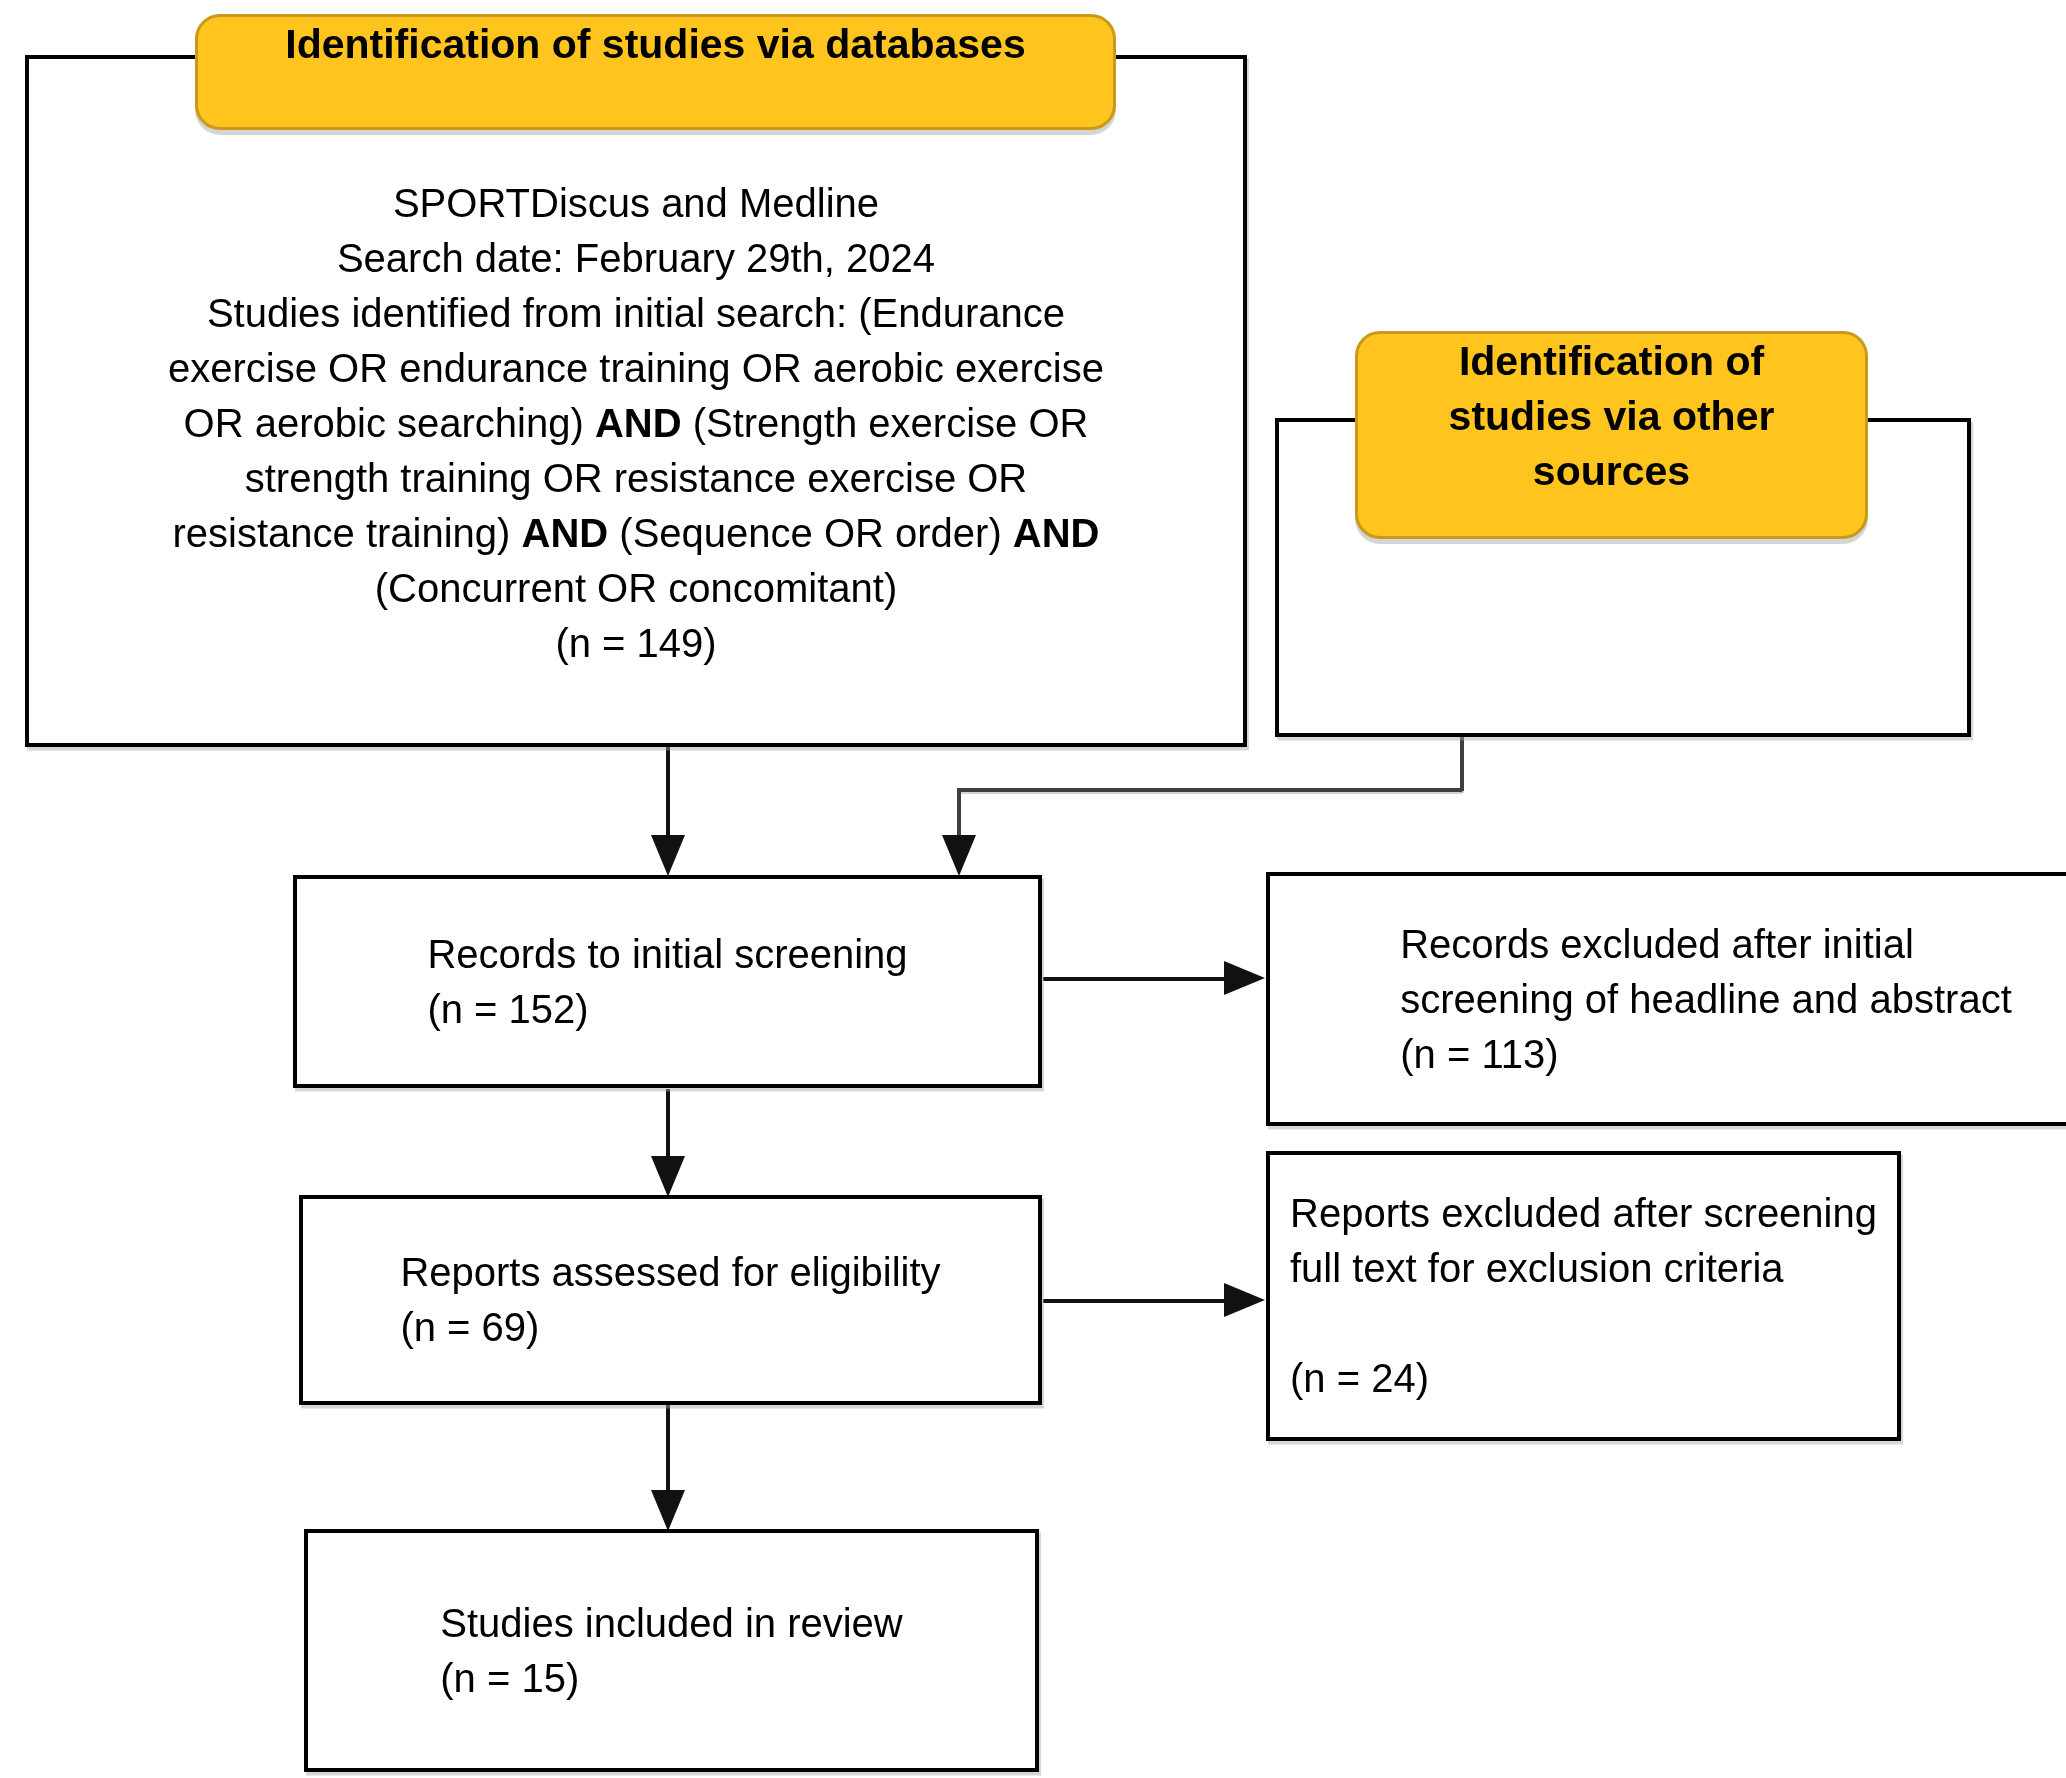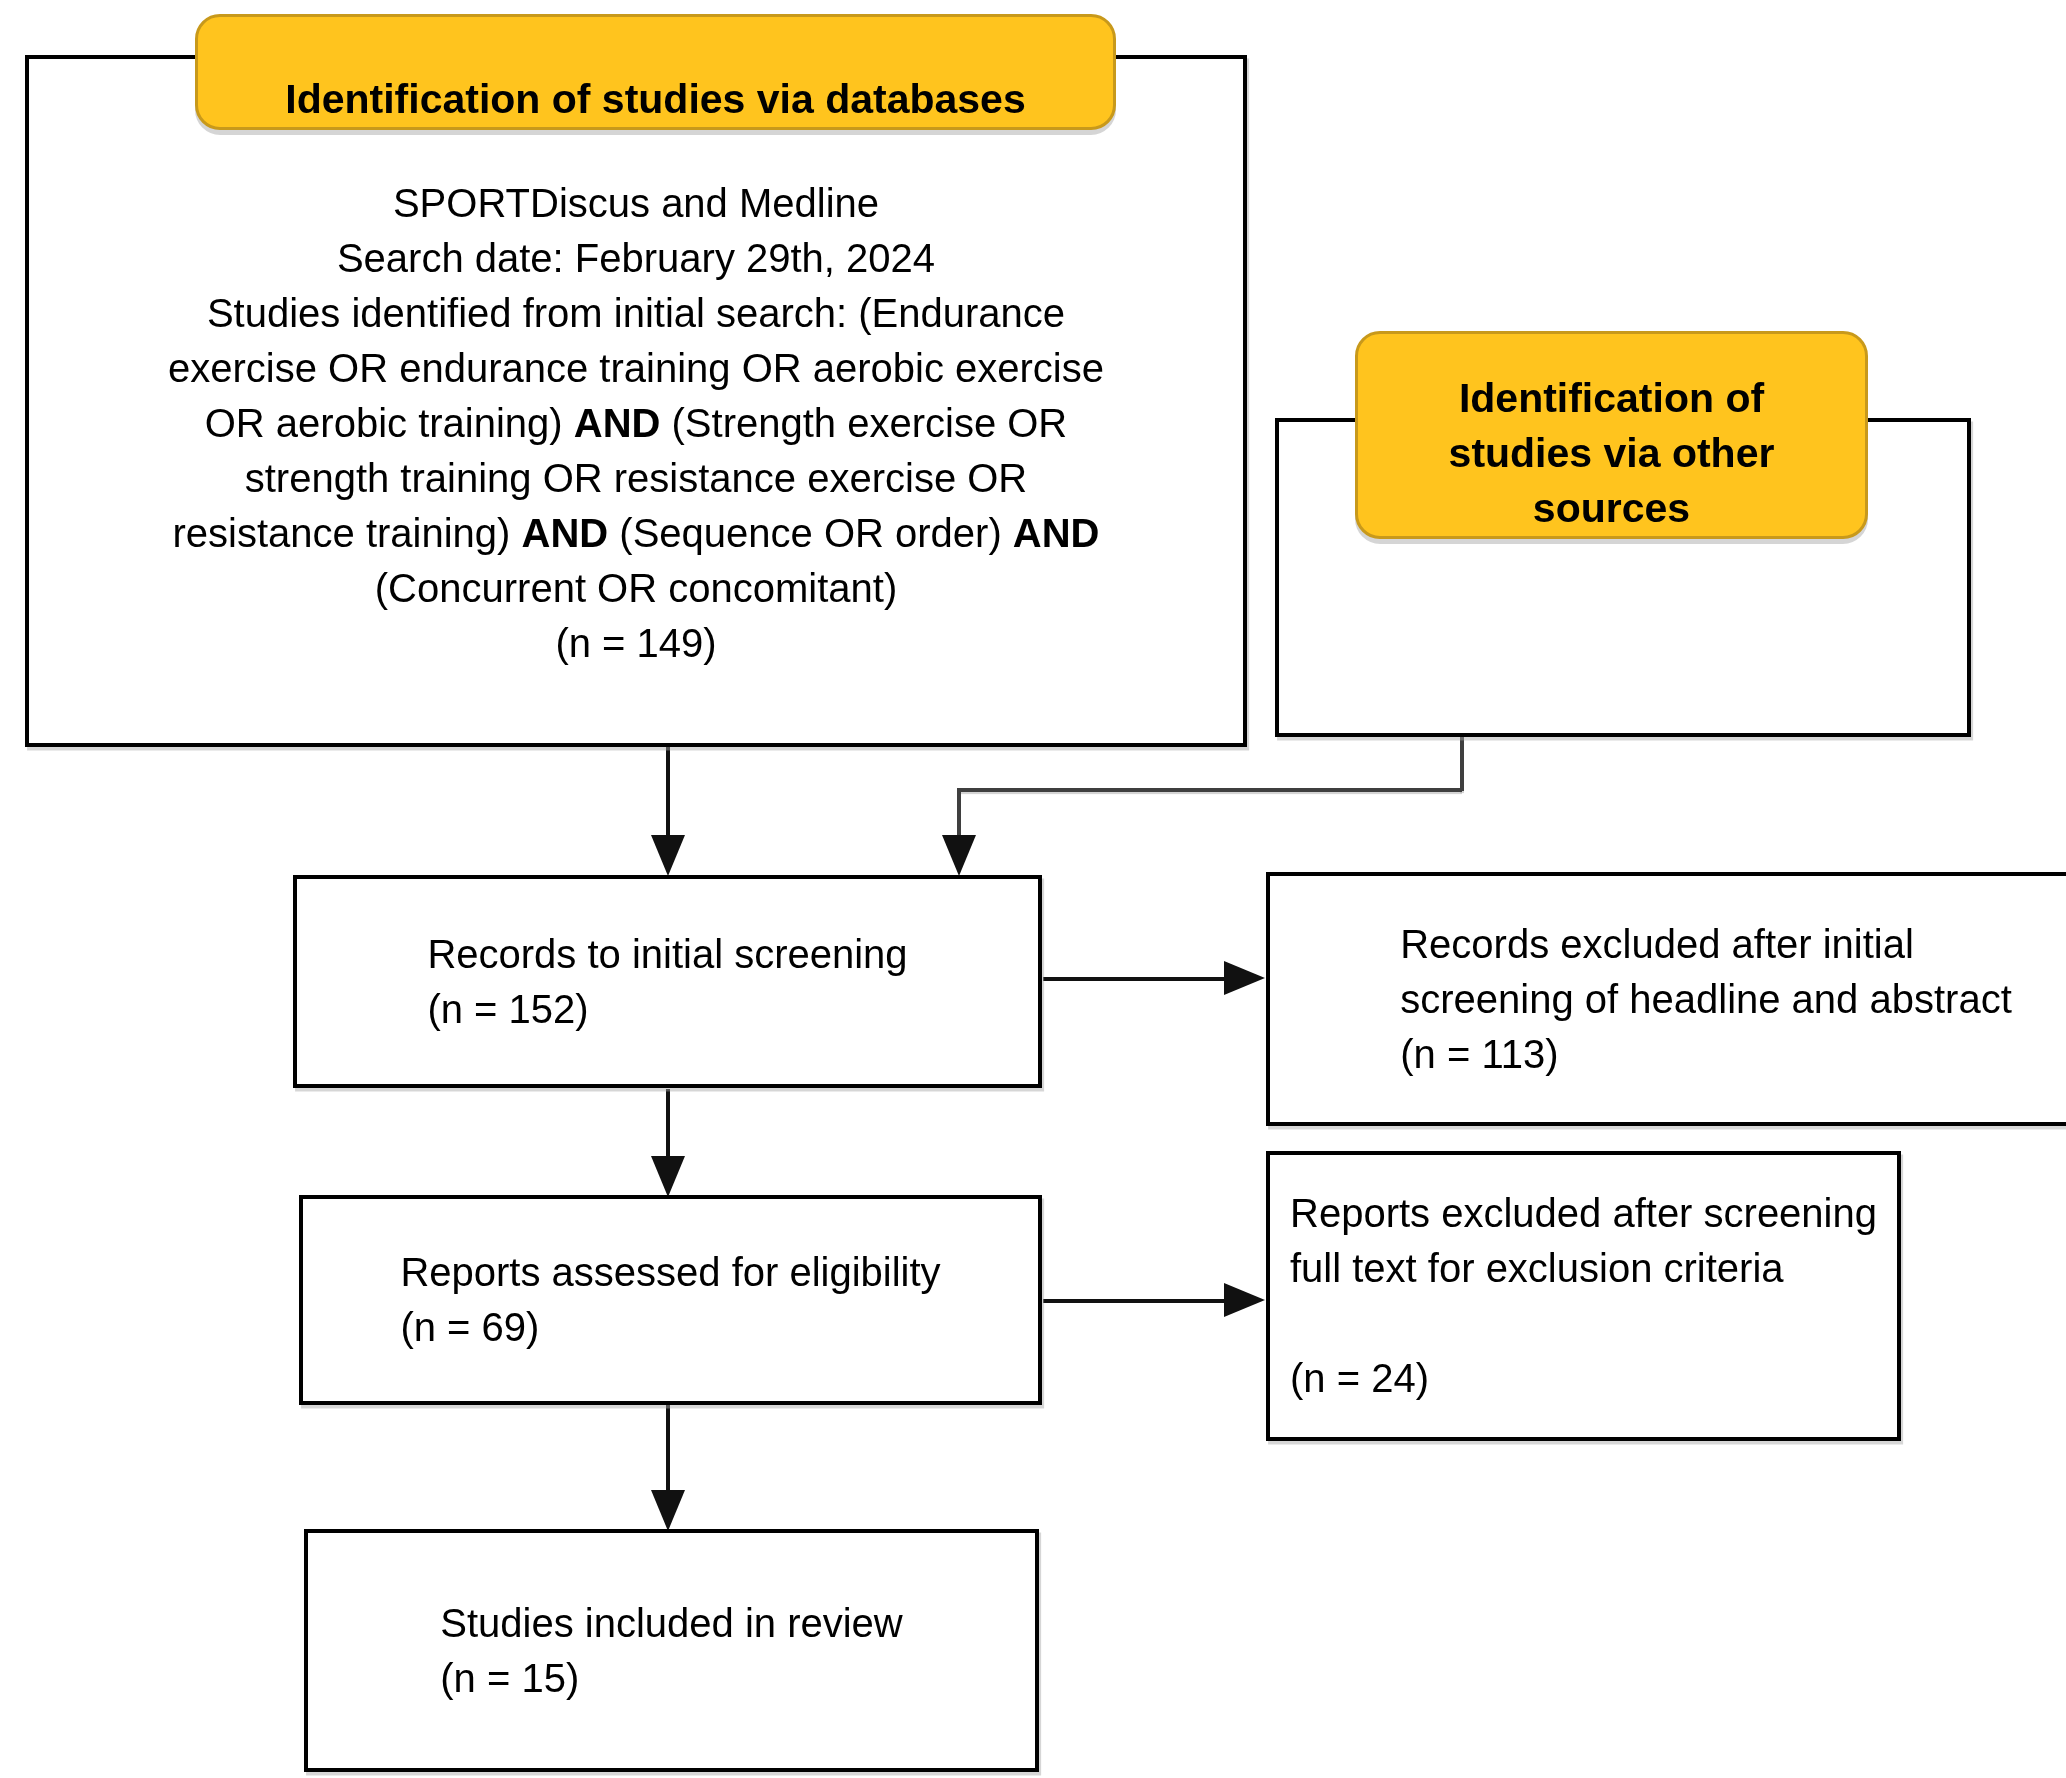--- a/index.html
+++ b/index.html
@@ -23,21 +23,21 @@
     font-size: 40px; line-height: 55px;
     z-index: 2;
   }
   .multiline { white-space: pre-line; }
   
   .yellow {
     position: absolute;
     background: var(--header_fill, #FFC41E);
     border: 3.5px solid var(--header_border, #C8991B);
     border-radius: 25px;
-    display: flex; align-items: flex-end; justify-content: center;
+    display: flex; align-items: flex-start; justify-content: center;
     text-align: center; font-weight: bold; font-size: 41px; line-height: 55px;
     z-index: 4; box-shadow: 0 4.9px 0 rgba(150,150,150,0.4);
   }
   
   .bodytext {
     position: absolute; text-align: center; font-size: 40px; line-height: 55px;
     z-index: 3;
   }
   .bodytext .b { font-weight: bold; }
   
@@ -65,21 +65,21 @@
 
   <div class="yellow" style="left:195px; top:14px; width:921px; height:116px;">
     <span>Identification of studies via databases</span>
   </div>
 
   <div class="bodytext" style="left:26px; top:176px; width:1220px;">
       <div><span>SPORTDiscus and Medline</span></div>
       <div><span>Search date: February 29th, 2024</span></div>
       <div><span>Studies identified from initial search: (Endurance</span></div>
       <div><span>exercise OR endurance training OR aerobic exercise</span></div>
-      <div><span>OR aerobic training) </span><span class="b">AND</span><span> (Strength exercise OR</span></div>
+      <div><span>OR aerobic searching) </span><span class="b">AND</span><span> (Strength exercise OR</span></div>
       <div><span>strength training OR resistance exercise OR</span></div>
       <div><span>resistance training) </span><span class="b">AND</span><span> (Sequence OR order) </span><span class="b">AND</span></div>
       <div><span>(Concurrent OR concomitant)</span></div>
       <div><span>(n = 149)</span></div>
     </div>
 
   <div class="gbox" style="left:1275px; top:418px; width:696px; height:319px;"></div>
 
   <div class="yellow multiline" style="left:1355px; top:331px; width:513px; height:208px;">
     <span class="multiline">Identification of

